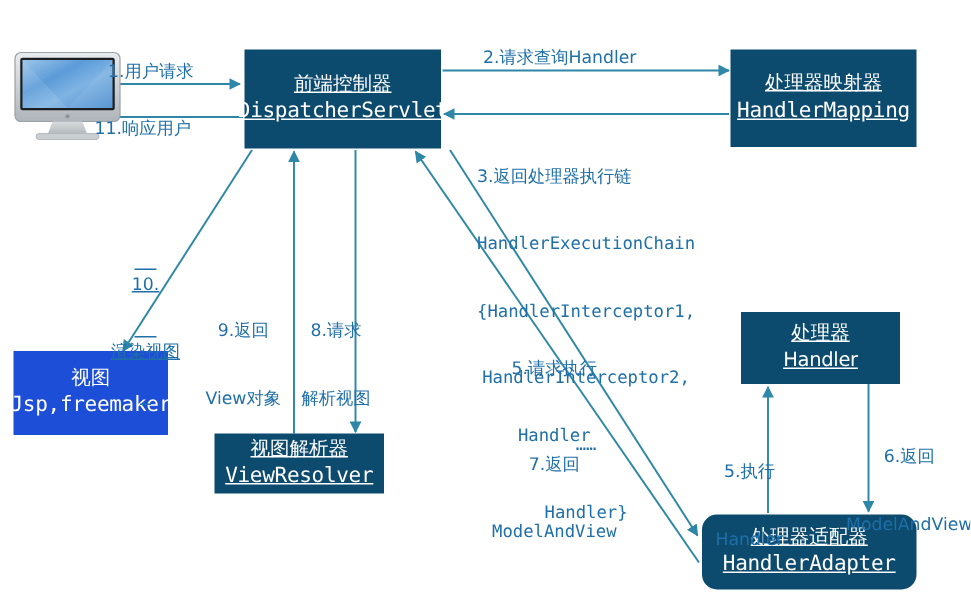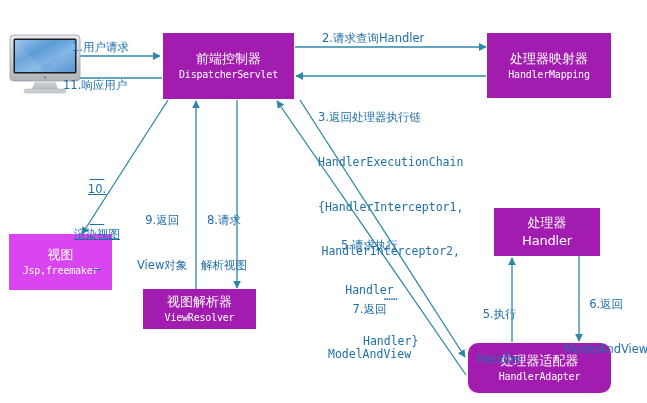--- a/index.html
+++ b/index.html
@@ -33,25 +33,25 @@
     text-align: center;
     line-height: 1.35;
     z-index: 3;
   }
   .node .cn {
     font-family: "DejaVu Sans", sans-serif;
     font-size: 13px;
   }
   .node .en {
     font-family: "DejaVu Sans Mono", monospace;
-    font-size: 10px;
+    font-size: 14px;
     letter-spacing: -0.2px;
   }
-  .node.teal { background: #a21caf; }
-  .node.blue { background: #d946ef; }
+  .node.teal { background: #0c4a6e; text-decoration: underline; }
+  .node.blue { background: #1d4ed8; }
   .node.blue .en { font-family: "DejaVu Sans Mono", monospace; }
 
   
   .lbl {
     position: absolute;
     color: #1f6fa8;
     text-align: center;
     line-height: 1.3;
     white-space: pre;
     z-index: 4;

